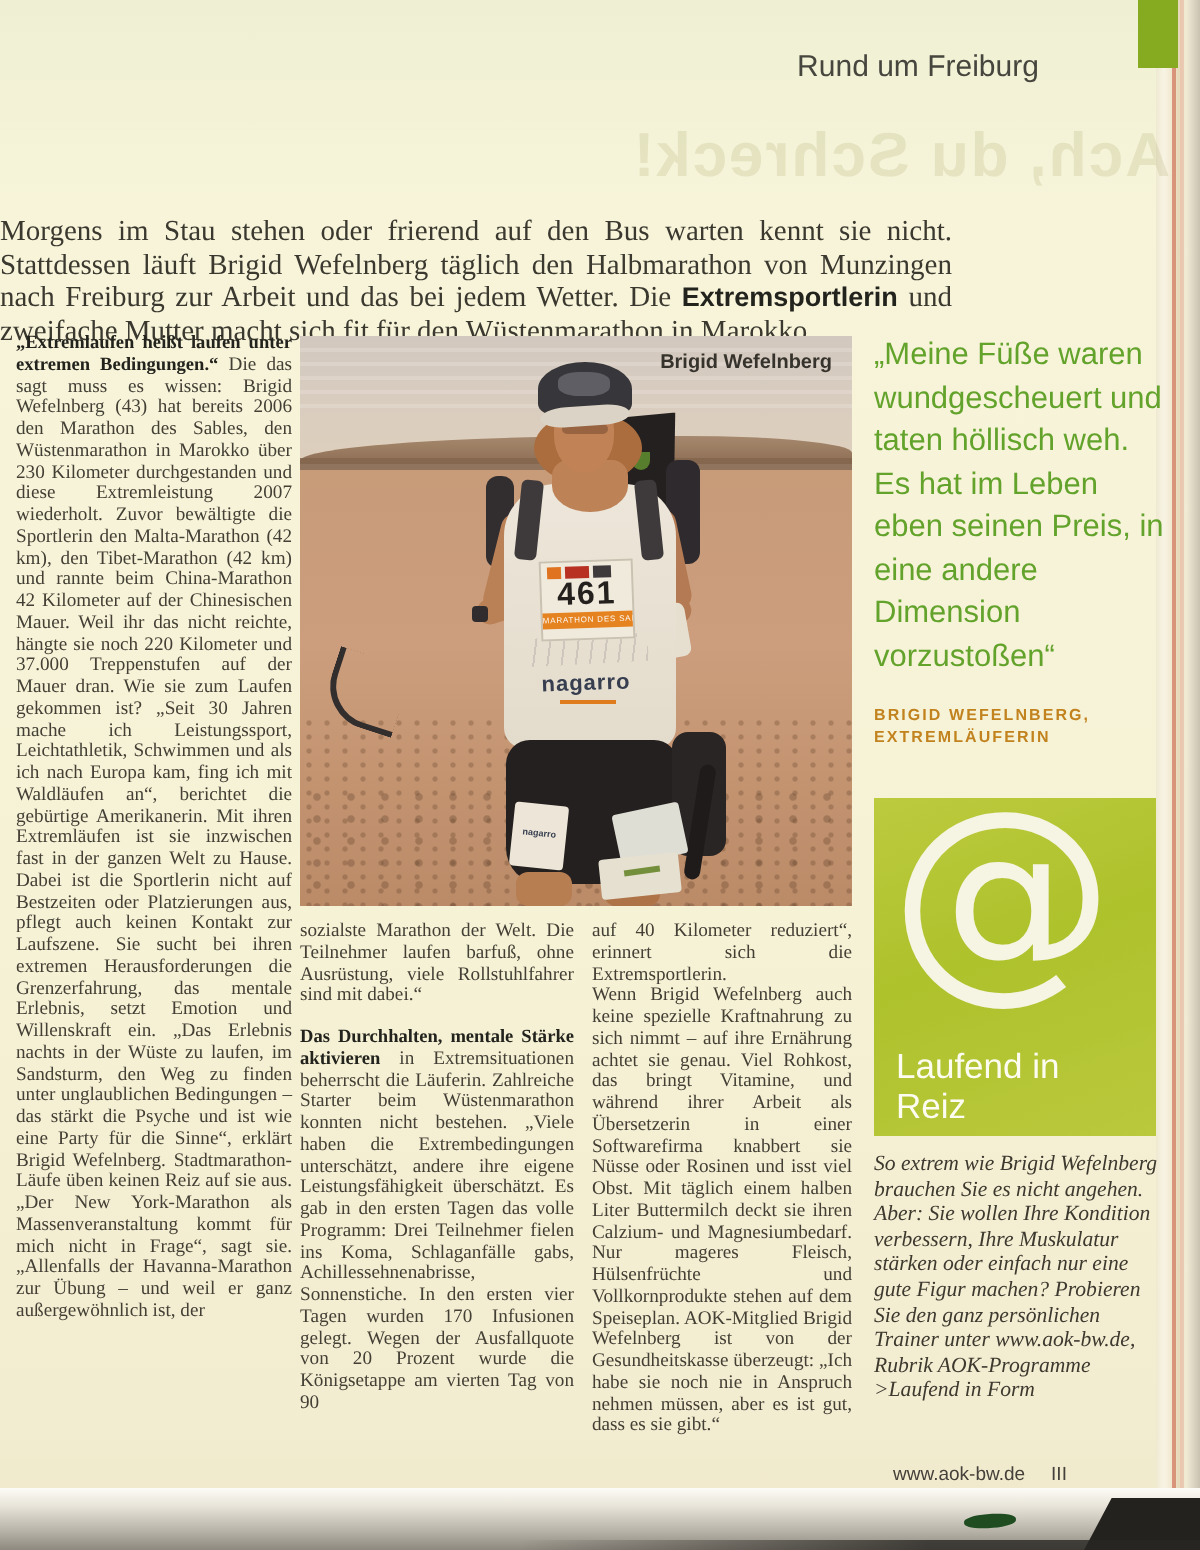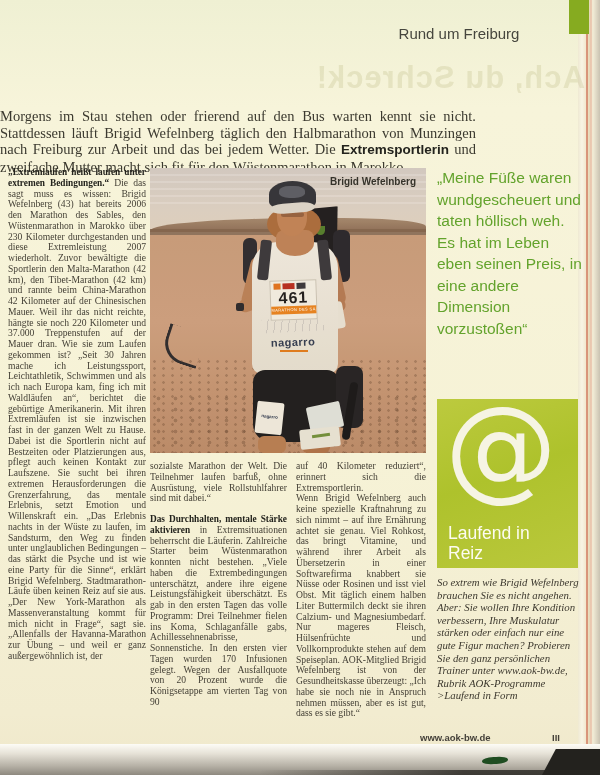--- a/index.html
+++ b/index.html
@@ -108,22 +108,22 @@
     font-weight:bold;font-size:8px;line-height:11px;letter-spacing:.13em;color:#c2831f;}
   .infobox{position:absolute;left:437px;top:399px;width:141px;height:169px;
     background:linear-gradient(160deg,#bcca3e 0%,#aec22c 45%,#bac83c 100%);}
   .at{position:absolute;top:-8px;left:8px;font-family:"DejaVu Sans",sans-serif;
     font-size:112px;line-height:112px;color:#f6f4e3;}
   .ib-title{position:absolute;left:11px;bottom:5px;width:100px;font-family:"Liberation Sans",sans-serif;
     font-size:17.5px;line-height:20px;color:#fdfcf1;}
   .ib-text{position:absolute;left:437px;top:576px;width:147px;font-size:10.8px;line-height:12.6px;color:#3d392f;font-style:italic;}
 
   
-  .footer{position:absolute;left:420px;top:732px;width:140px;display:flex;justify-content:space-between;gap:13px;
-    font-family:"Liberation Sans",sans-serif;font-weight:bold;font-size:9.5px;color:#45413a;}
+  .footer{position:absolute;left:420px;top:732px;width:140px;display:flex;justify-content:center;gap:13px;
+    font-family:"Liberation Sans",sans-serif;font-weight:normal;font-size:9.5px;color:#45413a;}
   .edge-right{position:absolute;left:578px;top:0;width:22px;height:775px;
     background:linear-gradient(90deg,#efe9d2 0%,#f8f4e4 18%,#f0e5ca 40%,#e6d8b8 52%,#f2ecd6 68%,#d9d2bf 88%,#c9c2b1 100%);}
   .edge-line-red{position:absolute;left:586px;top:0;width:2px;height:775px;background:rgba(205,106,80,.65);}
   .edge-line-pink{position:absolute;left:590px;top:0;width:2px;height:775px;background:rgba(233,180,160,.55);}
   .edge-bottom{position:absolute;left:0;top:744px;width:600px;height:31px;
     background:linear-gradient(180deg,#fdfcf6 0%,#e7e3d8 30%,#b7b2a7 70%,#8e897f 100%);}
   .corner-dark{position:absolute;left:542px;top:749px;width:58px;height:26px;background:#23221e;
     transform:skewX(-28deg);transform-origin:bottom right;}
   .bottom-shadow{position:absolute;left:260px;top:770px;width:340px;height:5px;
     background:linear-gradient(90deg,rgba(40,38,34,0) 0%,rgba(40,38,34,.8) 60%);}
@@ -215,20 +215,24 @@
   <div class="col col2" data-name="text-column-2">
     <p data-name="paragraph"><span data-name="paragraph-text">sozialste Marathon der Welt. Die Teilnehmer laufen barfuß, ohne Ausrüstung, viele Rollstuhlfahrer sind mit dabei.“</span></p>
     <p class="gap" data-name="paragraph"><b class="lead" data-name="paragraph-lead-bold">Das Durchhalten, mentale Stärke aktivieren</b><span data-name="paragraph-text"> in Extremsituationen beherrscht die Läuferin. Zahlreiche Starter beim Wüstenmarathon konnten nicht bestehen. „Viele haben die Extrembedingungen unterschätzt, andere ihre eigene Leistungsfähigkeit überschätzt. Es gab in den ersten Tagen das volle Programm: Drei Teilnehmer fielen ins Koma, Schlaganfälle gabs, Achillessehnenabrisse, Sonnenstiche. In den ersten vier Tagen wurden 170 Infusionen gelegt. Wegen der Ausfallquote von 20 Prozent wurde die Königsetappe am vierten Tag von 90</span></p>
   </div>
   <div class="col col3" data-name="text-column-3">
     <p data-name="paragraph"><span data-name="paragraph-text">auf 40 Kilometer reduziert“, erinnert sich die Extremsportlerin.</span></p>
     <p data-name="paragraph"><span data-name="paragraph-text">Wenn Brigid Wefelnberg auch keine spezielle Kraftnahrung zu sich nimmt – auf ihre Ernährung achtet sie genau. Viel Rohkost, das bringt Vitamine, und während ihrer Arbeit als Übersetzerin in einer Softwarefirma knabbert sie Nüsse oder Rosinen und isst viel Obst. Mit täglich einem halben Liter Buttermilch deckt sie ihren Calzium- und Magnesiumbedarf. Nur mageres Fleisch, Hülsenfrüchte und Vollkornprodukte stehen auf dem Speiseplan. AOK-Mitglied Brigid Wefelnberg ist von der Gesundheitskasse überzeugt: „Ich habe sie noch nie in Anspruch nehmen müssen, aber es ist gut, dass es sie gibt.“</span></p>
   </div>
 
   <div class="quote" data-name="pull-quote">„Meine Füße waren wundgescheuert und taten höllisch weh. Es hat im Leben eben seinen Preis, in eine andere Dimension vorzustoßen“</div>
+  <div class="attr" data-name="quote-attribution">
+    <div data-name="quote-attribution-name">BRIGID WEFELNBERG,</div>
+    <div data-name="quote-attribution-role">EXTREMLÄUFERIN</div>
+  </div>
 
   <div class="infobox" data-name="aok-infobox">
     <div class="at" data-name="at-symbol-icon">@</div>
     <div class="ib-title" data-name="infobox-title">Laufend in Reiz</div>
   </div>
   <div class="ib-text" data-name="infobox-text">So extrem wie Brigid Wefelnberg brauchen Sie es nicht angehen. Aber: Sie wollen Ihre Kondition verbessern, Ihre Muskulatur stärken oder einfach nur eine gute Figur machen? Probieren Sie den ganz persönlichen Trainer unter www.aok-bw.de, Rubrik AOK-Programme &gt;Laufend in Form</div>
 
   <div class="footer" data-name="page-footer">
     <span data-name="footer-url">www.aok-bw.de</span>
     <span data-name="footer-page-number">III</span>

